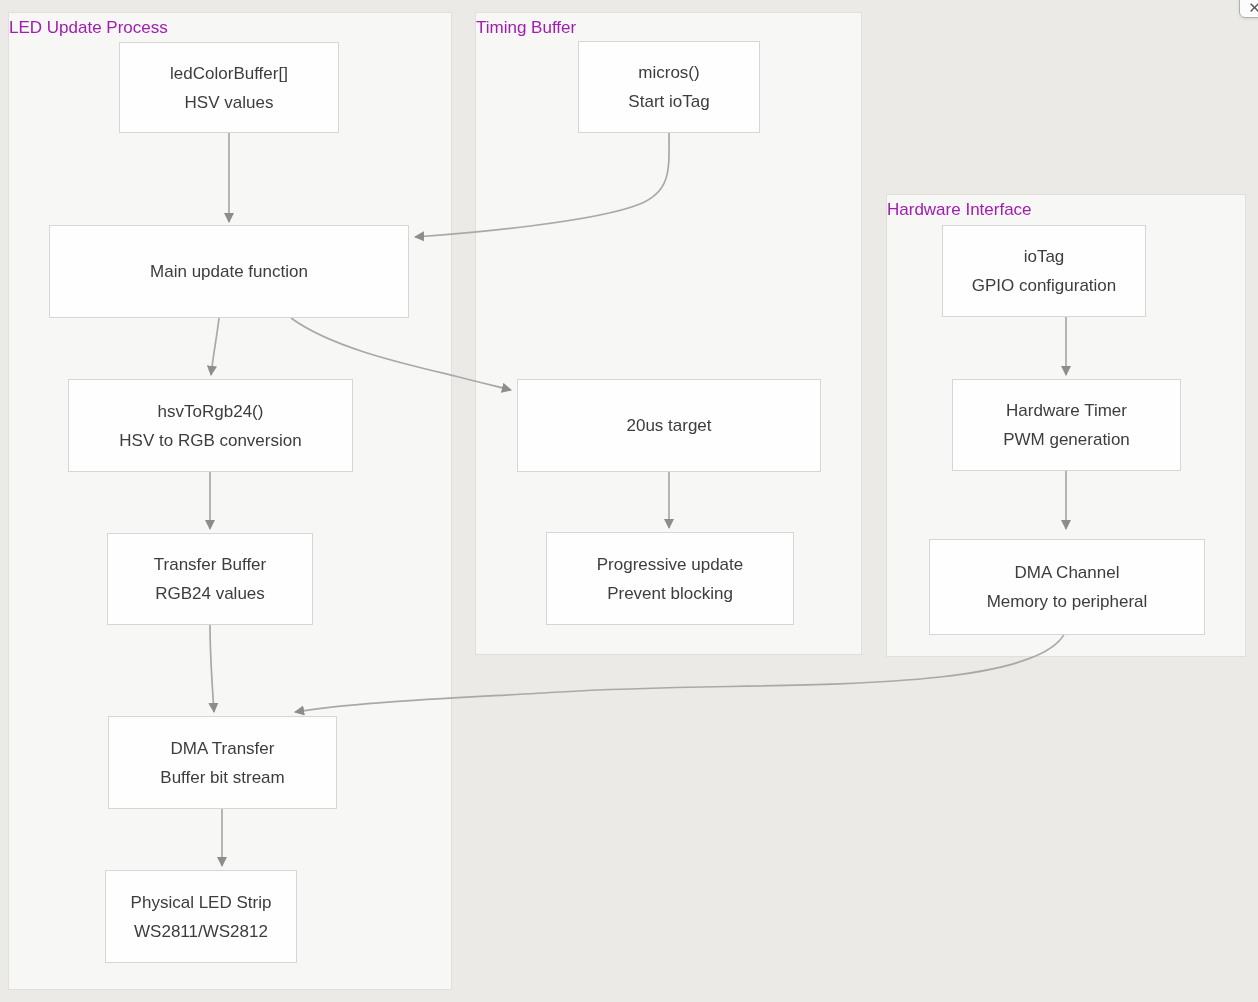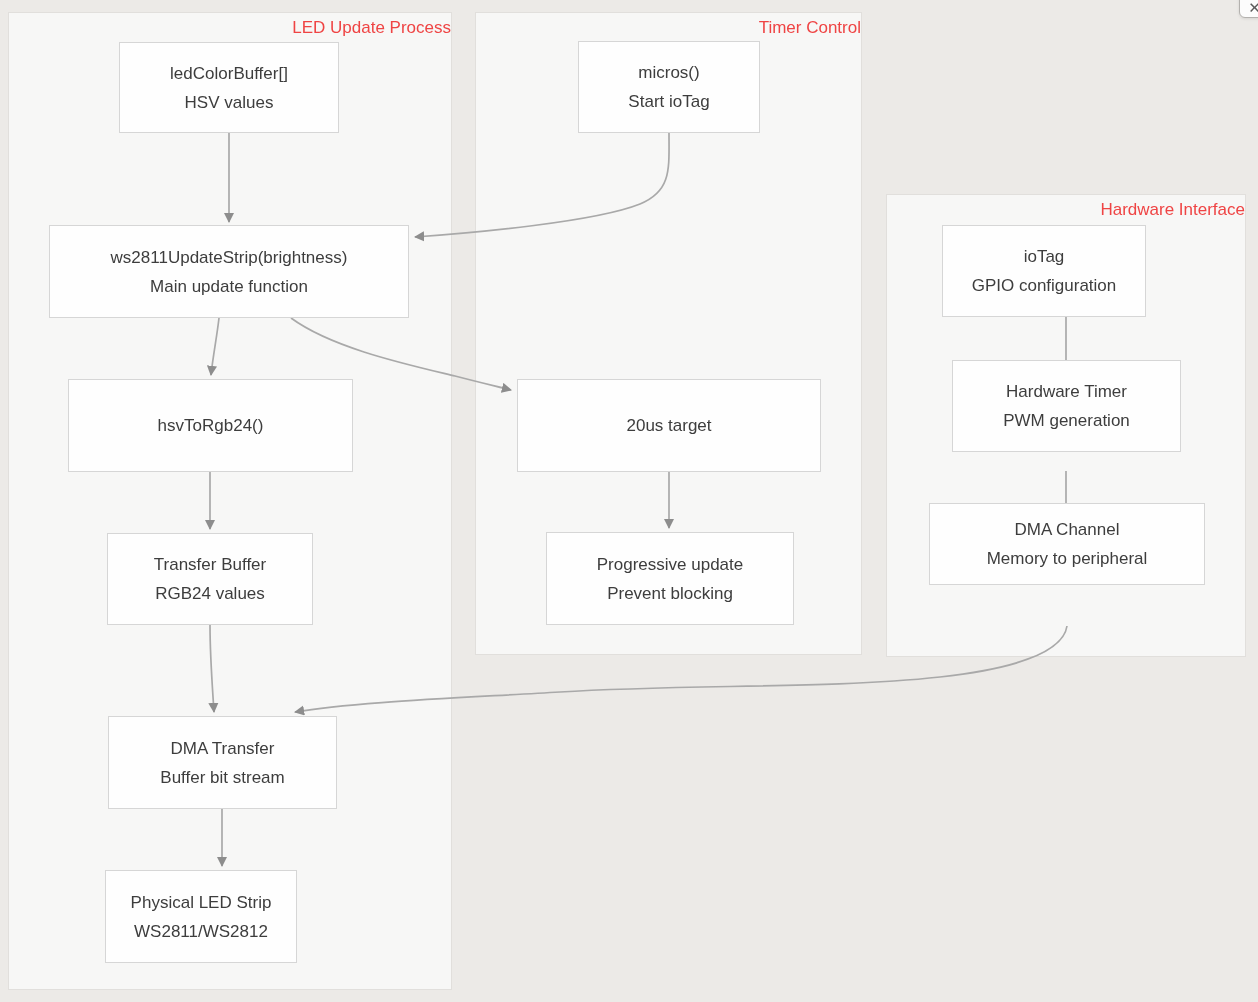--- a/index.html
+++ b/index.html
@@ -9,22 +9,22 @@
     font-family:"Liberation Sans","DejaVu Sans",sans-serif;
   }
   .group{
     position:absolute;
     background:#f7f7f6;
     border:1px solid #e1dfdc;
     box-sizing:border-box;
   }
   .group-title{
     position:absolute;top:5px;left:0;right:0;
-    text-align:right;
-    font-size:17px;color:#ef4444;
+    text-align:left;
+    font-size:17px;color:#a21caf;
   }
   .edge-layer{position:absolute;left:0;top:0;z-index:2;}
   .node{
     position:absolute;z-index:3;
     background:#fefefe;
     border:1px solid #d6d6d6;
     box-sizing:border-box;
     display:flex;flex-direction:column;justify-content:center;
   }
   .node-line{
@@ -47,21 +47,21 @@
   }
 </style>
 </head>
 <body>
 
 <div class="group" style="left:8px;top:12px;width:444px;height:978px">
   <div class="group-title">LED Update Process</div>
 </div>
 
 <div class="group" style="left:475px;top:12px;width:387px;height:643px">
-  <div class="group-title">Timer Control</div>
+  <div class="group-title">Timing Buffer</div>
 </div>
 
 <div class="group" style="left:886px;top:194px;width:360px;height:463px">
   <div class="group-title">Hardware Interface</div>
 </div>
 
 <svg class="edge-layer" width="1258" height="1002" viewBox="0 0 1258 1002">
   <defs>
     <marker id="arrow" viewBox="0 0 10 10" refX="9" refY="5" markerWidth="6" markerHeight="6" orient="auto-start-reverse">
       <path d="M0,0 L10,5 L0,10 z" fill="#8d8d8d"></path>
@@ -81,26 +81,26 @@
     <path d="M222,809 C222,827 222,846 222,866" marker-end="url(#arrow)"></path>
   </g>
 </svg>
 
 <div class="node" style="left:119px;top:42px;width:220px;height:91px">
   <div class="node-line">ledColorBuffer[]</div>
   <div class="node-line">HSV values</div>
 </div>
 
 <div class="node" style="left:49px;top:225px;width:360px;height:93px">
-  <div class="node-line">ws2811UpdateStrip(brightness)</div>
   <div class="node-line">Main update function</div>
 </div>
 
 <div class="node" style="left:68px;top:379px;width:285px;height:93px">
   <div class="node-line">hsvToRgb24()</div>
+  <div class="node-line">HSV to RGB conversion</div>
 </div>
 
 <div class="node" style="left:107px;top:533px;width:206px;height:92px">
   <div class="node-line">Transfer Buffer</div>
   <div class="node-line">RGB24 values</div>
 </div>
 
 <div class="node" style="left:108px;top:716px;width:229px;height:93px">
   <div class="node-line">DMA Transfer</div>
   <div class="node-line">Buffer bit stream</div>
@@ -123,25 +123,25 @@
 <div class="node" style="left:546px;top:532px;width:248px;height:93px">
   <div class="node-line">Progressive update</div>
   <div class="node-line">Prevent blocking</div>
 </div>
 
 <div class="node" style="left:942px;top:225px;width:204px;height:92px">
   <div class="node-line">ioTag</div>
   <div class="node-line">GPIO configuration</div>
 </div>
 
-<div class="node" style="left:952px;top:360px;width:229px;height:92px">
+<div class="node" style="left:952px;top:379px;width:229px;height:92px">
   <div class="node-line">Hardware Timer</div>
   <div class="node-line">PWM generation</div>
 </div>
 
-<div class="node" style="left:929px;top:503px;width:276px;height:82px">
+<div class="node" style="left:929px;top:539px;width:276px;height:96px">
   <div class="node-line">DMA Channel</div>
   <div class="node-line">Memory to peripheral</div>
 </div>
 
 <div class="close-btn">
   <span class="glyph">✕</span>
 </div>
 
 </body></html>

